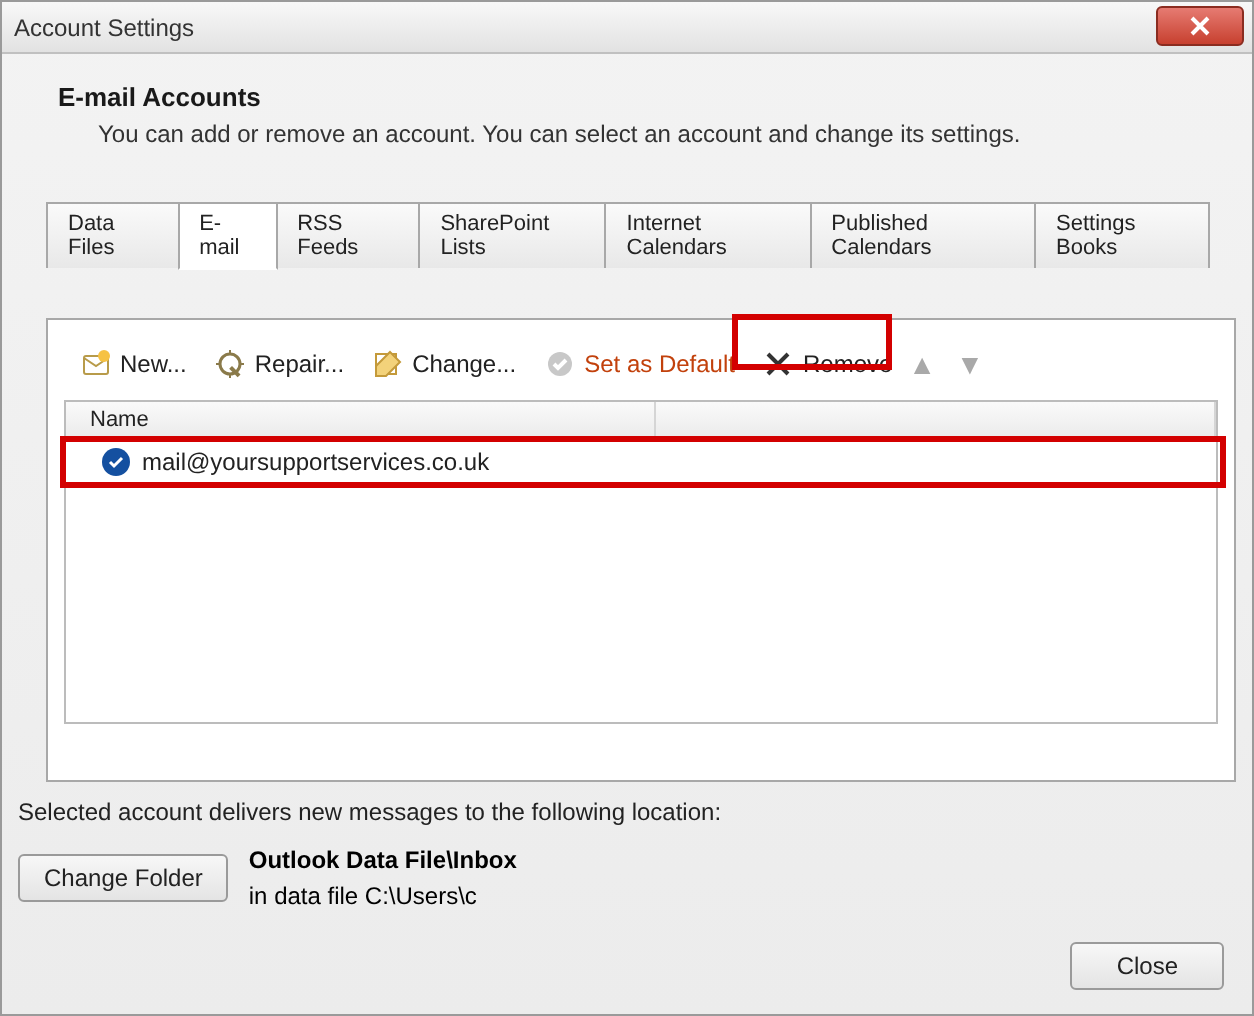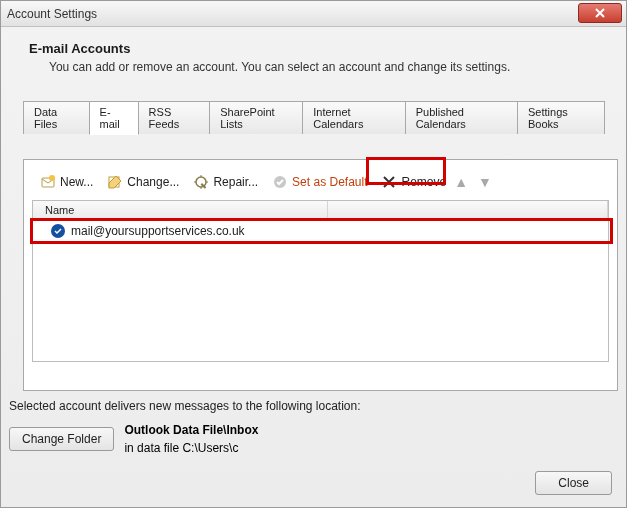--- a/index.html
+++ b/index.html
@@ -184,35 +184,35 @@
                   <rect x="2" y="4" width="12" height="9" rx="1" fill="#fff" stroke="#b89b4a"></rect>
                   <path d="M2 5 L8 9 L14 5" stroke="#b89b4a" fill="none"></path>
                   <circle cx="12" cy="4" r="3" fill="#f6c244"></circle>
                 </svg>
             </span>
             <span>New...</span>
           </div>
           <div class="tb-item">
             <span class="tb-icon">
               <svg width="16" height="16" viewBox="0 0 16 16">
-                  <rect x="2" y="3" width="10" height="10" fill="#fff" stroke="#c49a3a"></rect>
-                  <path d="M9 2 L14 7 L7 14 L2 14 L2 9 Z" fill="#f3d27a" stroke="#c49a3a"></path>
-                </svg>
-            </span>
-            <span>Change...</span>
-          </div>
-          <div class="tb-item">
-            <span class="tb-icon">
-              <svg width="16" height="16" viewBox="0 0 16 16">
                   <circle cx="8" cy="8" r="5" fill="none" stroke="#8a7a4a" stroke-width="1.5"></circle>
                   <path d="M8 3 L8 1 M8 15 L8 13 M3 8 L1 8 M15 8 L13 8" stroke="#8a7a4a"></path>
                   <rect x="9" y="9" width="6" height="2" transform="rotate(45 9 9)" fill="#8a7a4a"></rect>
                 </svg>
             </span>
             <span>Repair...</span>
+          </div>
+          <div class="tb-item">
+            <span class="tb-icon">
+              <svg width="16" height="16" viewBox="0 0 16 16">
+                  <rect x="2" y="3" width="10" height="10" fill="#fff" stroke="#c49a3a"></rect>
+                  <path d="M9 2 L14 7 L7 14 L2 14 L2 9 Z" fill="#f3d27a" stroke="#c49a3a"></path>
+                </svg>
+            </span>
+            <span>Change...</span>
           </div>
           <div class="tb-item disabled">
             <span class="tb-icon">
               <svg width="16" height="16" viewBox="0 0 16 16">
                   <circle cx="8" cy="8" r="6" fill="#c8c8c8"></circle>
                   <path d="M5 8 L7 10 L11 6" stroke="#fff" stroke-width="2" fill="none"></path>
                 </svg>
             </span>
             <span>Set as Default</span>
           </div>

